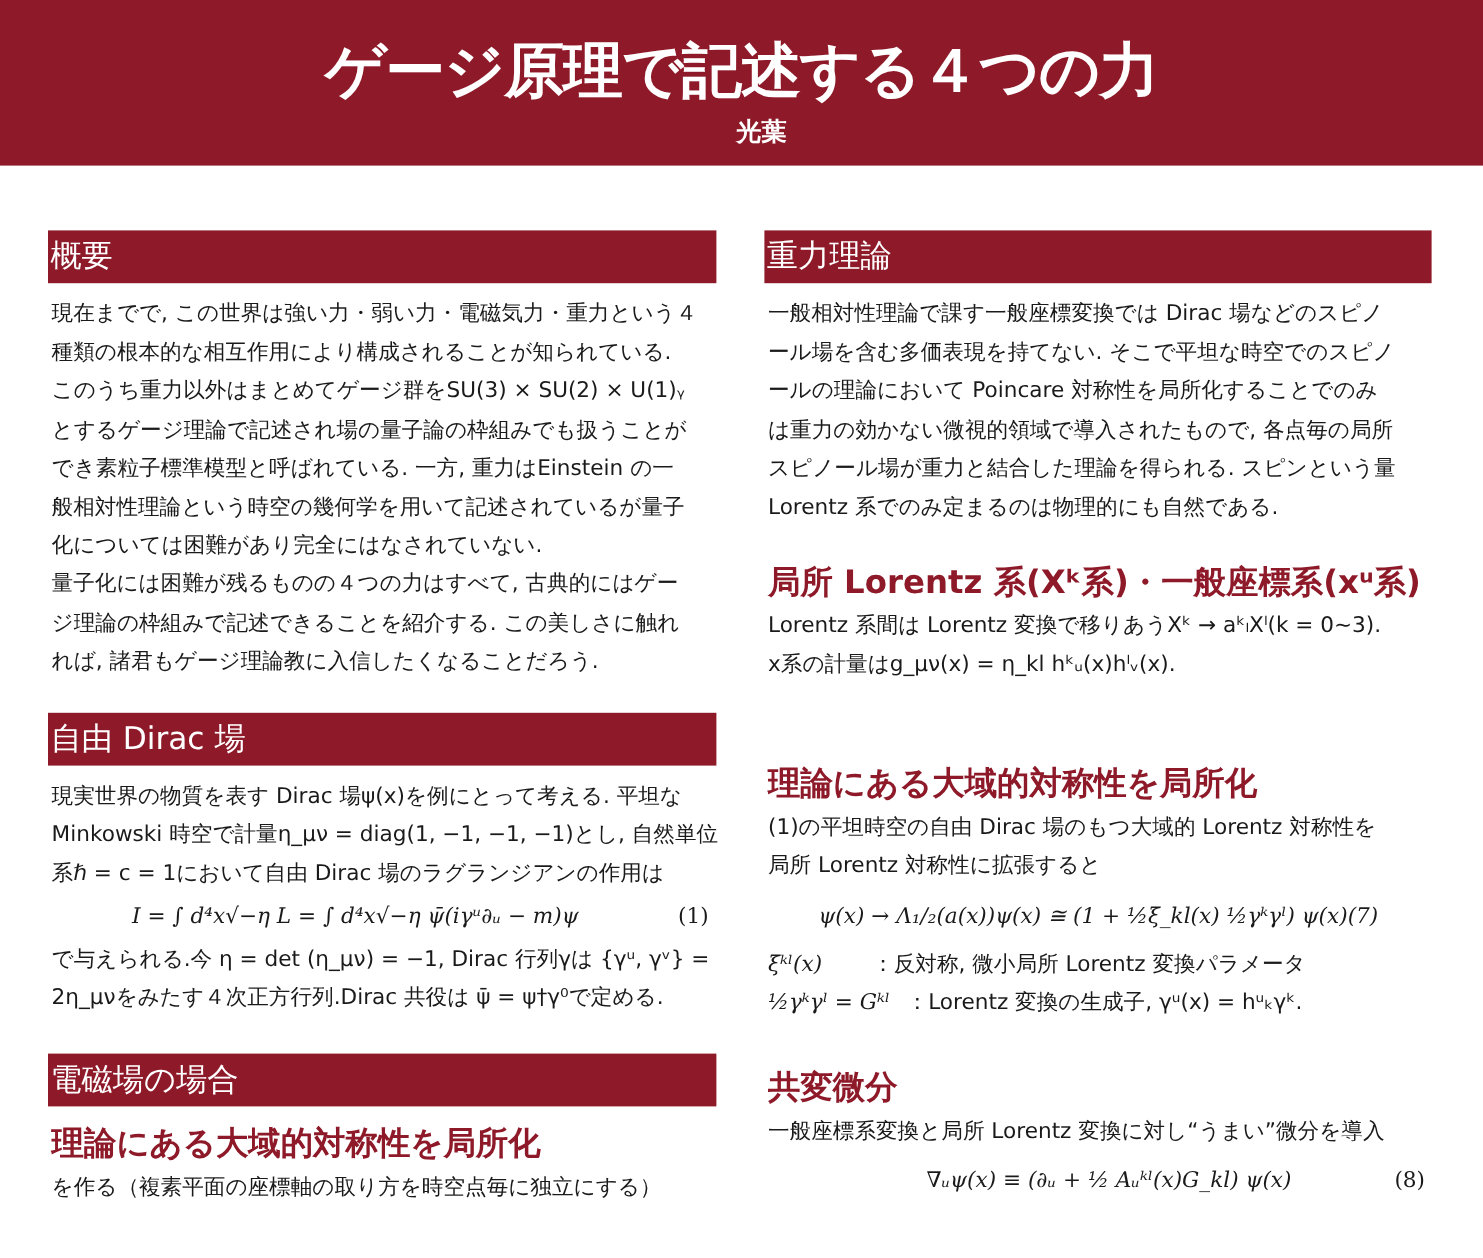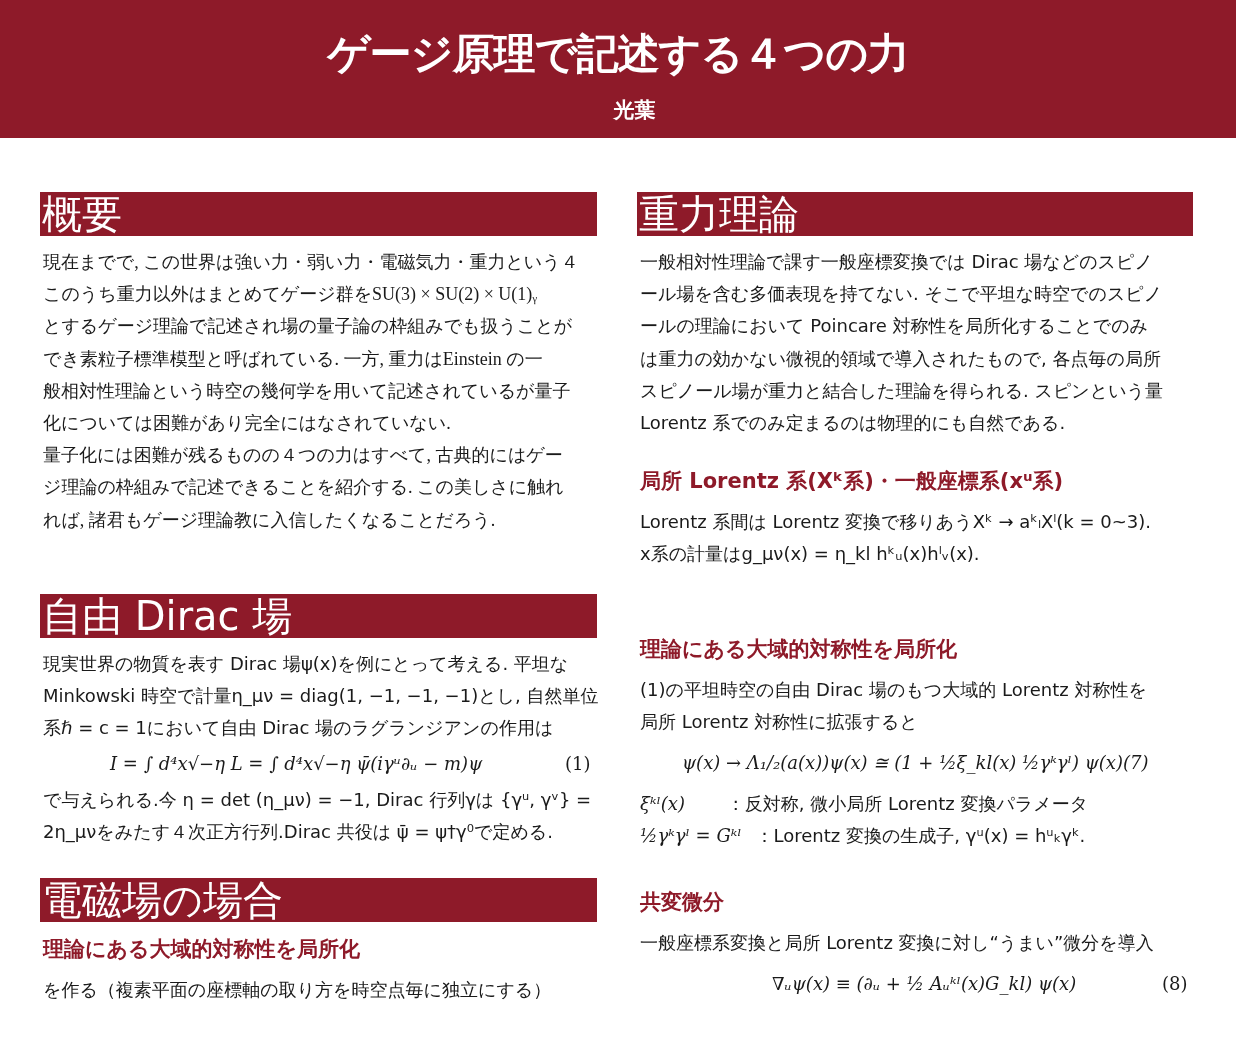--- a/index.html
+++ b/index.html
@@ -10,38 +10,38 @@
     color: #1a1a1a;
     position: relative;
   }
   .banner {
     position: absolute; left: 0; top: 0; width: 1236px; height: 138px;
     background: #8e1a29;
     color: #fff; text-align: center;
   }
   .banner .title {
     position: absolute; left: 0; right: 0; top: 26px;
-    font-size: 42px; font-weight: bold; letter-spacing: -1px;
+    font-size: 50px; font-weight: bold; letter-spacing: -1px;
   }
   .banner .author {
     position: absolute; left: 0; right: 0; top: 96px;
     font-size: 21px; font-weight: bold; padding-left: 33px;
   }
   .col { position: absolute; top: 0; }
   .col.left { left: 40px; width: 557px; }
   .col.right { left: 637px; width: 556px; }
   .sec-bar {
     position: absolute; left: 0; width: 100%; height: 44px;
     background: #8e1a29; color: #fff;
-    font-size: 40px; line-height: 44px; padding-left: 2px; box-sizing: border-box;
+    font-size: 26px; line-height: 44px; padding-left: 2px; box-sizing: border-box;
     white-space: nowrap;
   }
   .sub {
     position: absolute; left: 3px; color: #8e1a29;
-    font-size: 21px; font-weight: bold; white-space: nowrap;
+    font-size: 27px; font-weight: bold; white-space: nowrap;
   }
   .para {
     position: absolute; left: 3px; width: 553px;
     font-size: 18px; line-height: 32.2px; white-space: nowrap;
   }
   .para div { height: 32.2px; }
   .eq {
     position: absolute; white-space: nowrap;
     font-family: "DejaVu Serif", "Liberation Serif", serif; font-style: italic;
     font-size: 18px;
@@ -52,22 +52,23 @@
 <body>
 
 <div class="banner">
   <div class="title">ゲージ原理で記述する４つの力</div>
   <div class="author">光葉</div>
 </div>
 
 <div class="col left">
 
   <div class="sec-bar" style="top:192px;">概要</div>
-  <div class="para" style="top:246px;font-family:Liberation Serif, serif;">
+  <div class="para" style="top:246px;">
     <div>現在までで, この世界は強い力・弱い力・電磁気力・重力という４</div>
+    <div>種類の根本的な相互作用により構成されることが知られている.</div>
     <div>このうち重力以外はまとめてゲージ群をSU(3) × SU(2) × U(1)ᵧ</div>
     <div>とするゲージ理論で記述され場の量子論の枠組みでも扱うことが</div>
     <div>でき素粒子標準模型と呼ばれている. 一方, 重力はEinstein の一</div>
     <div>般相対性理論という時空の幾何学を用いて記述されているが量子</div>
     <div>化については困難があり完全にはなされていない.</div>
     <div>量子化には困難が残るものの４つの力はすべて, 古典的にはゲー</div>
     <div>ジ理論の枠組みで記述できることを紹介する. この美しさに触れ</div>
     <div>れば, 諸君もゲージ理論教に入信したくなることだろう.</div>
   </div>
 

